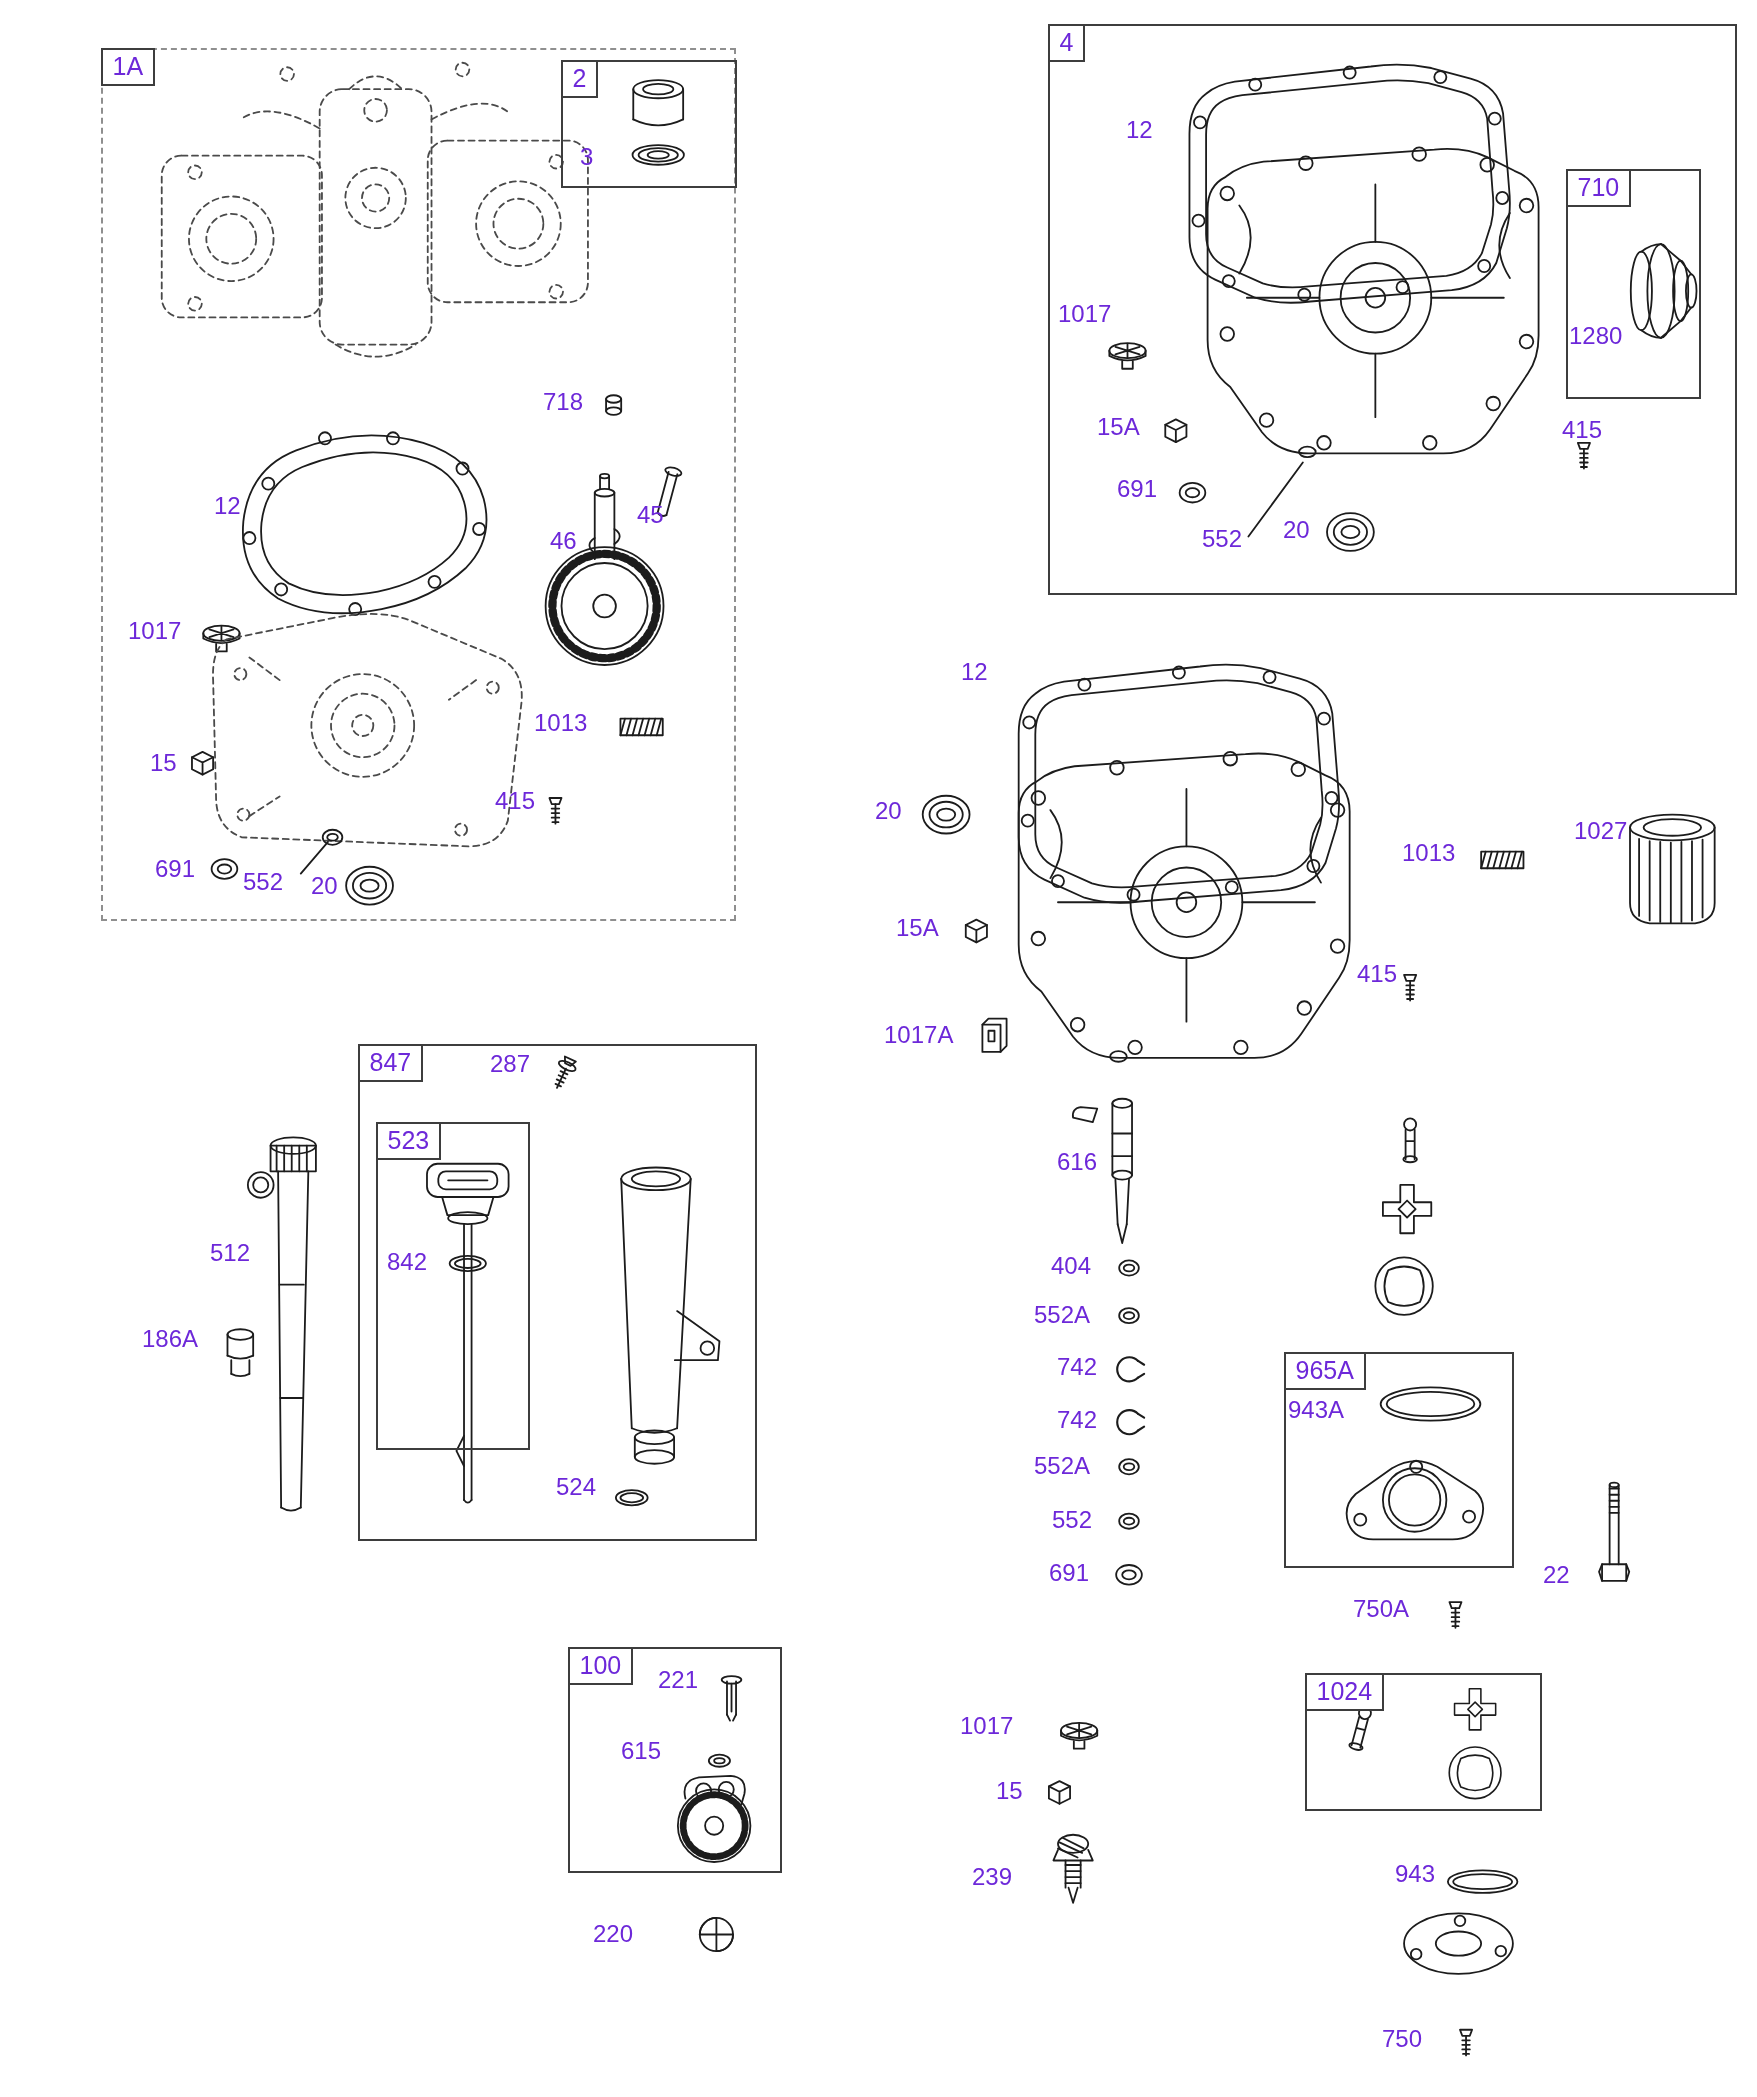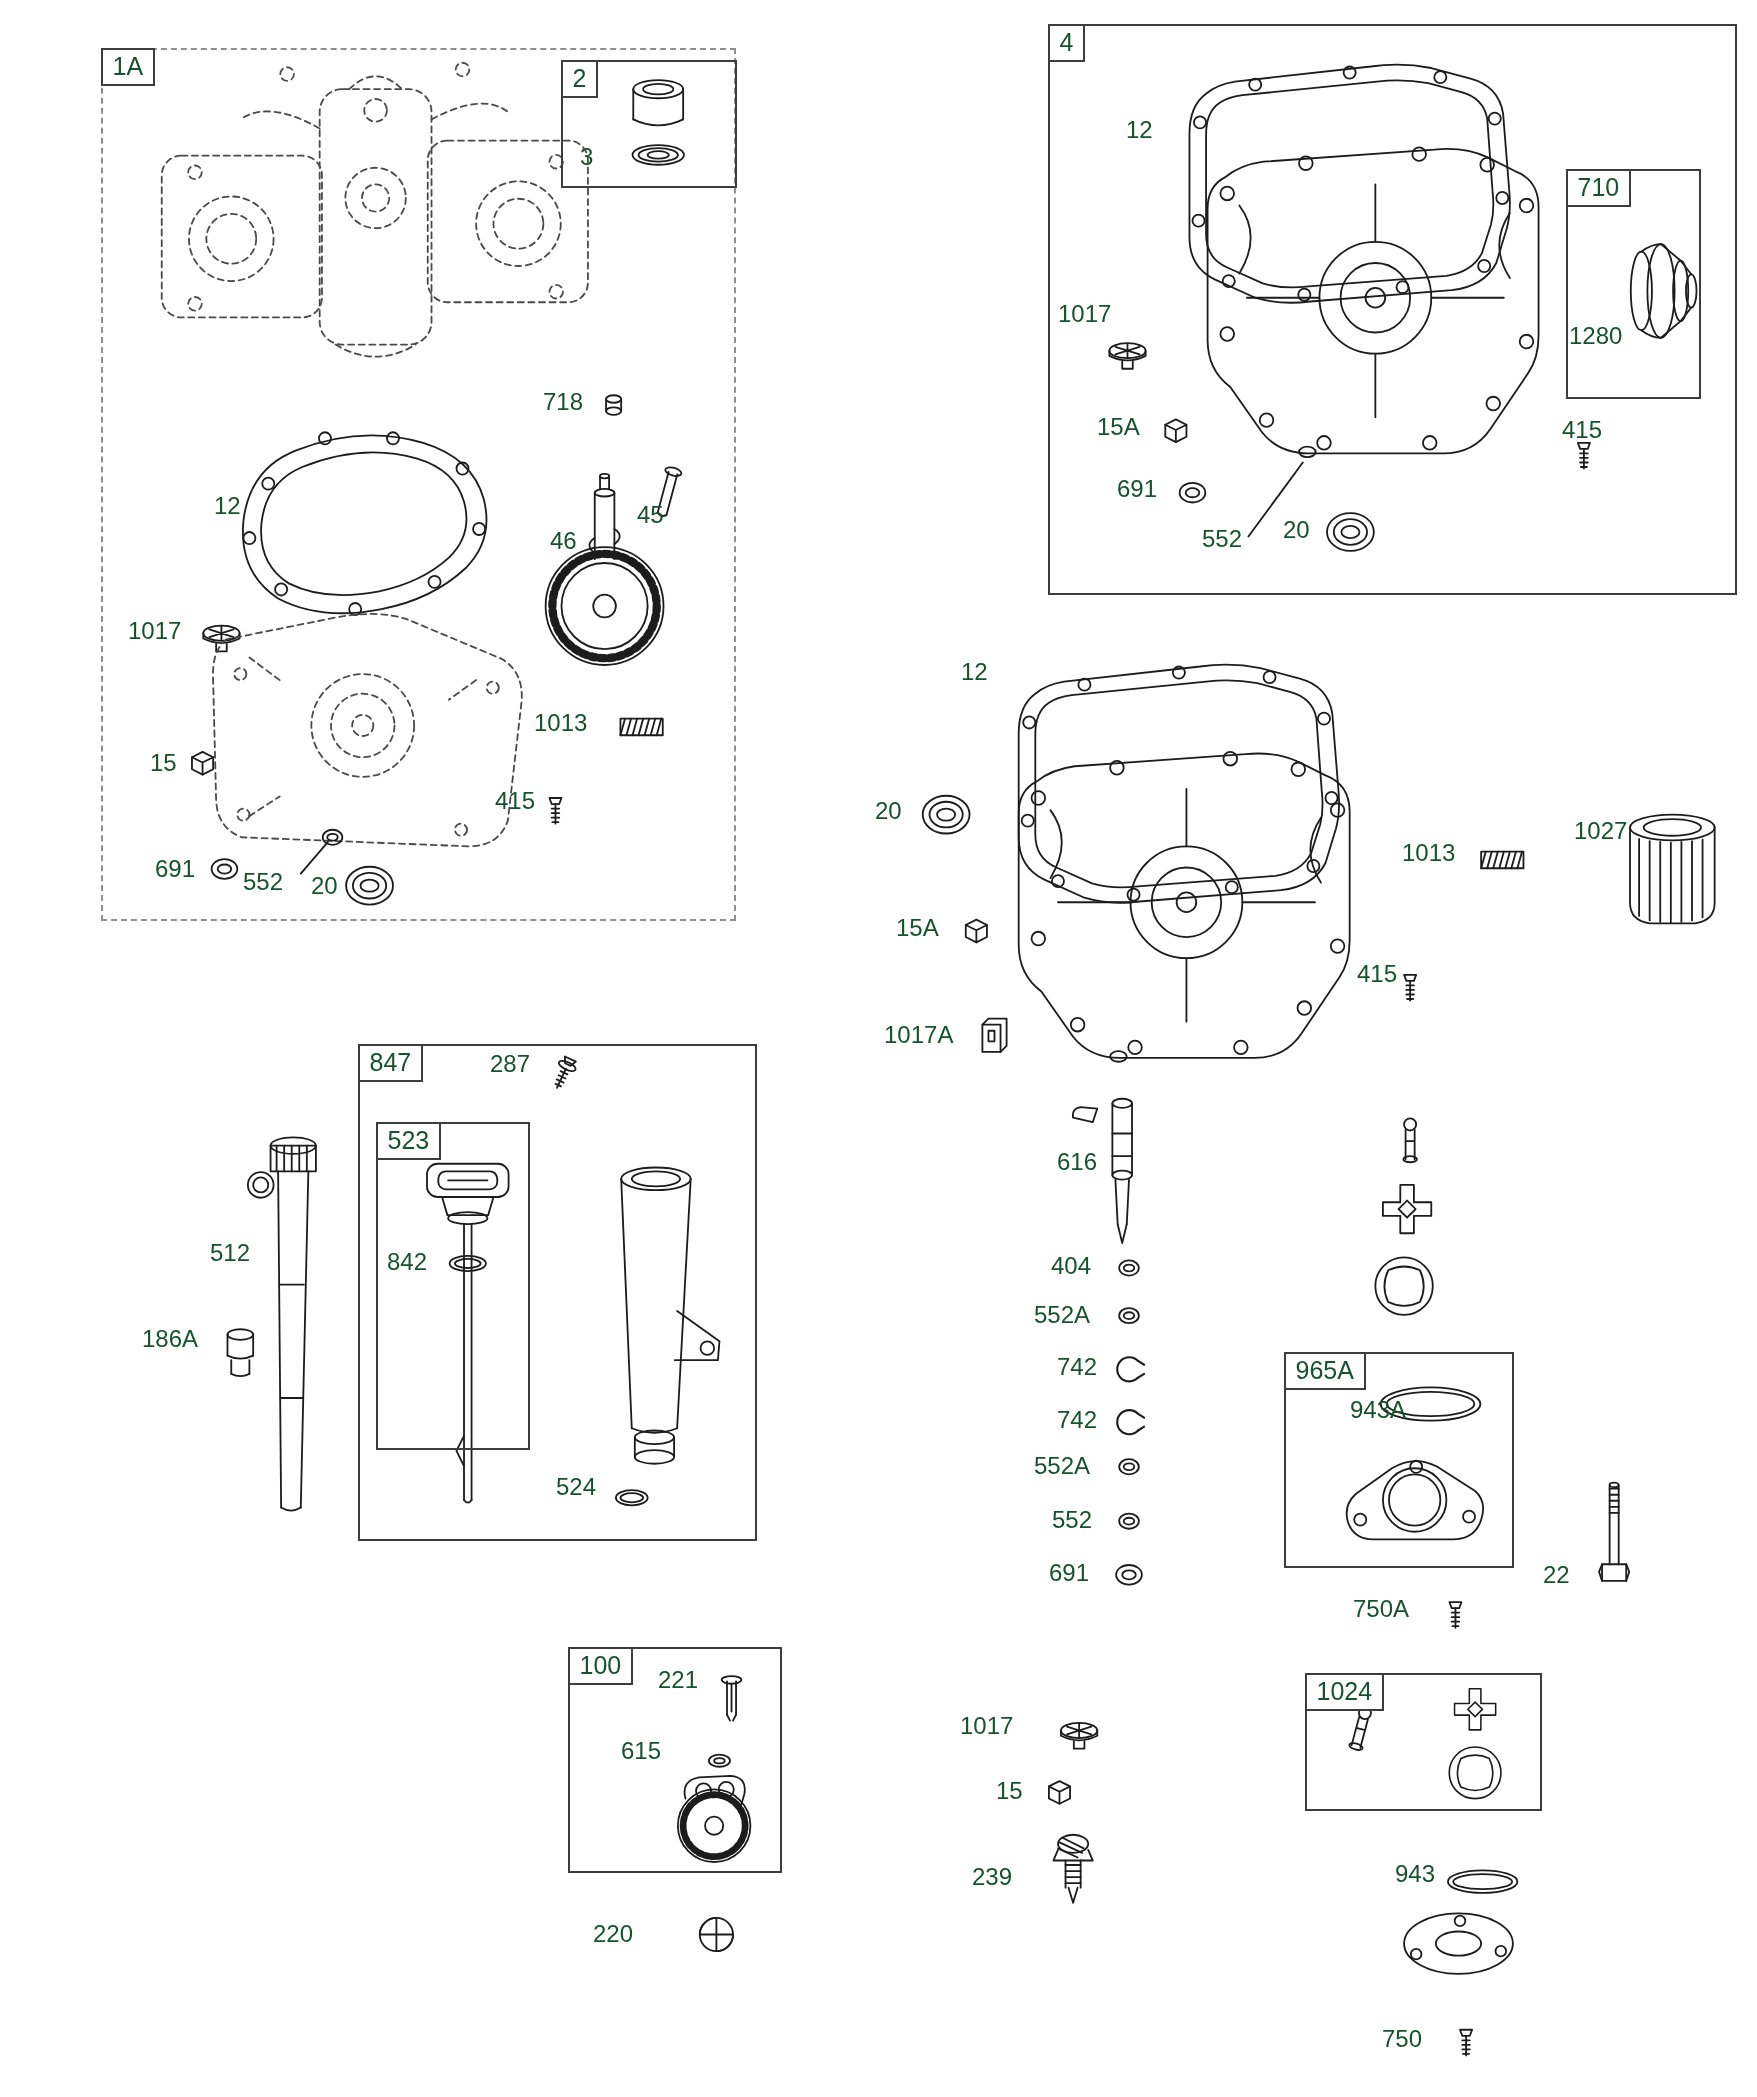--- a/index.html
+++ b/index.html
@@ -1,18 +1,18 @@
 <!DOCTYPE html>
 <html style="font-size:12px"><head>
 <meta charset="utf-8">
 <style>
   *{box-sizing:border-box}
   html,body{margin:0;padding:0;background:#f2f2f2}
   .canvas{position:relative;width:1757px;height:2097px;background:#ffffff;
-          font-family:"Liberation Sans",sans-serif;color:#14532d;overflow:hidden}
+          font-family:"Liberation Sans",sans-serif;color:#6d28d9;overflow:hidden}
   .art{position:absolute;left:0;top:0}
   .pbox{position:absolute;border:2.3px solid #3d3d3d}
   .pbox.dashed{border:2.3px dashed #8f8f8f}
   .tag{position:absolute;top:-2.3px;left:-2.3px;border:2.3px solid #3d3d3d;background:#fff;
        padding:1.5px 9.8px;font-size:25px;line-height:1.25;white-space:nowrap}
   .callout{position:absolute;font-size:24px;line-height:1.1;white-space:nowrap}
   .dash{stroke-dasharray:8 6}
   .teeth{stroke-width:11;stroke-dasharray:6.5 5.5}
   .teeth2{stroke-width:9;stroke-dasharray:5 4}
 </style>
@@ -455,21 +455,21 @@
   <span class="callout" style="left:1357px;top:961px">415</span>
   <span class="callout" style="left:884px;top:1022px">1017A</span>
   <span class="callout" style="left:1057px;top:1149px">616</span>
   <span class="callout" style="left:1051px;top:1253px">404</span>
   <span class="callout" style="left:1034px;top:1302px">552A</span>
   <span class="callout" style="left:1057px;top:1354px">742</span>
   <span class="callout" style="left:1057px;top:1407px">742</span>
   <span class="callout" style="left:1034px;top:1453px">552A</span>
   <span class="callout" style="left:1052px;top:1507px">552</span>
   <span class="callout" style="left:1049px;top:1560px">691</span>
-  <span class="callout" style="left:1350px;top:1397px">943A</span>
+  <span class="callout" style="left:1288px;top:1397px">943A</span>
   <span class="callout" style="left:1353px;top:1596px">750A</span>
 
   <span class="callout" style="left:1574px;top:818px">1027</span>
   <span class="callout" style="left:1543px;top:1562px">22</span>
 
   <span class="callout" style="left:490px;top:1051px">287</span>
   <span class="callout" style="left:387px;top:1249px">842</span>
   <span class="callout" style="left:556px;top:1474px">524</span>
   <span class="callout" style="left:210px;top:1240px">512</span>
   <span class="callout" style="left:142px;top:1326px">186A</span>

